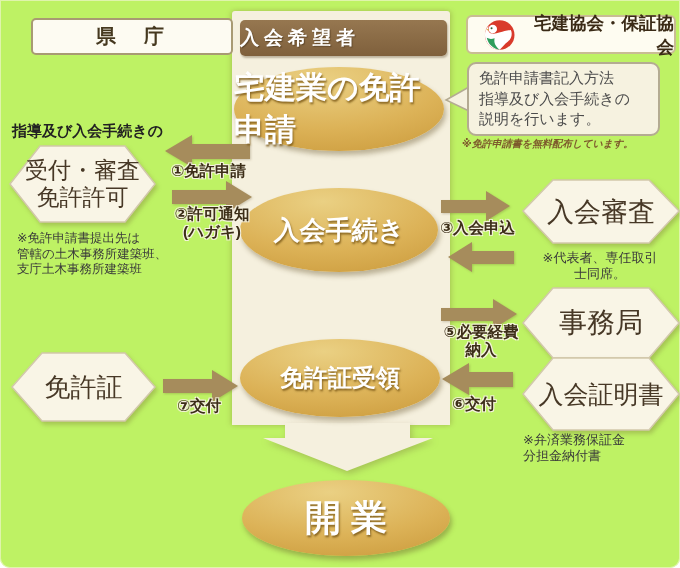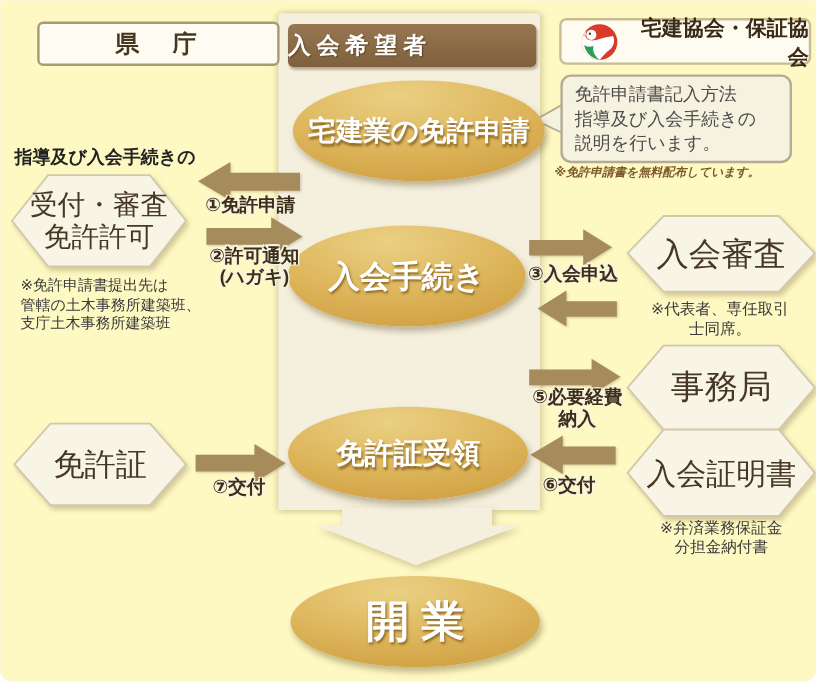--- a/index.html
+++ b/index.html
@@ -3,21 +3,21 @@
 <meta charset="utf-8">
 <style>
   html,body{margin:0;padding:0;}
   body{
     width:680px;height:568px;
     font-family:"Liberation Sans","DejaVu Sans",sans-serif;
     background:#fff;
   }
   #stage{
     position:relative;width:680px;height:568px;overflow:hidden;
-    background:#fef9c3;
+    background:#bef264;
     border-radius:0 0 10px 10px;
     box-shadow:inset 0 0 0 1px rgba(250,246,232,.55);
   }
   
   .column{
     position:absolute;left:232px;top:11px;width:218px;height:414px;
     background:#f5f0de;border-radius:3px 3px 0 0;
     box-shadow:2px 0 5px rgba(120,95,50,.22),-2px 0 5px rgba(120,95,50,.18);
   }
   svg.layer{position:absolute;left:0;top:0;width:680px;height:568px;pointer-events:none;}
@@ -150,39 +150,39 @@
   <div class="freeNote">※免許申請書を無料配布しています。</div>
 
   <div class="deptLabel">指導及び入会手続きの</div>
   <div class="hexLabel" style="left:10px;top:146px;width:145px;height:76px;font-size:23px;line-height:27px;">受付・審査
 免許許可</div>
   <div class="note" style="left:17px;top:231px;">※免許申請書提出先は
 管轄の土木事務所建築班、
 支庁土木事務所建築班</div>
   <div class="hexLabel" style="left:12px;top:353px;width:143px;height:68px;font-size:26px;">免許証</div>
 
-  <div class="ell" style="left:244px;top:67px;width:210px;height:84px;font-size:23px;">
+  <div class="ell" style="left:234px;top:67px;width:210px;height:84px;font-size:31px;">
     <span>宅建業の免許申請</span>
   </div>
   <div class="ell" style="left:240px;top:188px;width:198px;height:84px;font-size:26px;">
     <span>入会手続き</span>
   </div>
   <div class="ell" style="left:240px;top:339px;width:200px;height:78px;font-size:24px;">
     <span>免許証受領</span>
   </div>
   <div class="ell final" style="left:242px;top:480px;width:208px;height:76px;font-size:36px;letter-spacing:10px;padding-left:10px;box-sizing:border-box;">
     <span>開業</span>
   </div>
 
   <div class="hexLabel" style="left:523px;top:180px;width:156px;height:63px;font-size:27px;">入会審査</div>
   <div class="note" style="left:520px;top:250px;width:160px;text-align:center;font-size:13px;">※代表者、専任取引
 士同席。</div>
   <div class="hexLabel" style="left:523px;top:288px;width:156px;height:70px;font-size:28px;">事務局</div>
   <div class="hexLabel" style="left:523px;top:358px;width:156px;height:72px;font-size:25px;">入会証明書</div>
-  <div class="note" style="left:523px;top:432px;width:156px;text-align:center;font-size:13px;">※弁済業務保証金
+  <div class="note" style="left:523px;top:432px;width:156px;text-align:left;font-size:13px;">※弁済業務保証金
 分担金納付書</div>
 
   <div class="step" style="left:171px;top:161px;">①免許申請</div>
   <div class="step" style="left:168px;top:205px;width:88px;text-align:center;line-height:18px;">②許可通知
 (ハガキ)</div>
   <div class="step" style="left:440px;top:218px;">③入会申込</div>
   <div class="step" style="left:440px;top:323px;width:82px;text-align:center;line-height:18px;">⑤必要経費
 納入</div>
   <div class="step" style="left:452px;top:394px;">⑥交付</div>
   <div class="step" style="left:177px;top:396px;">⑦交付</div>

